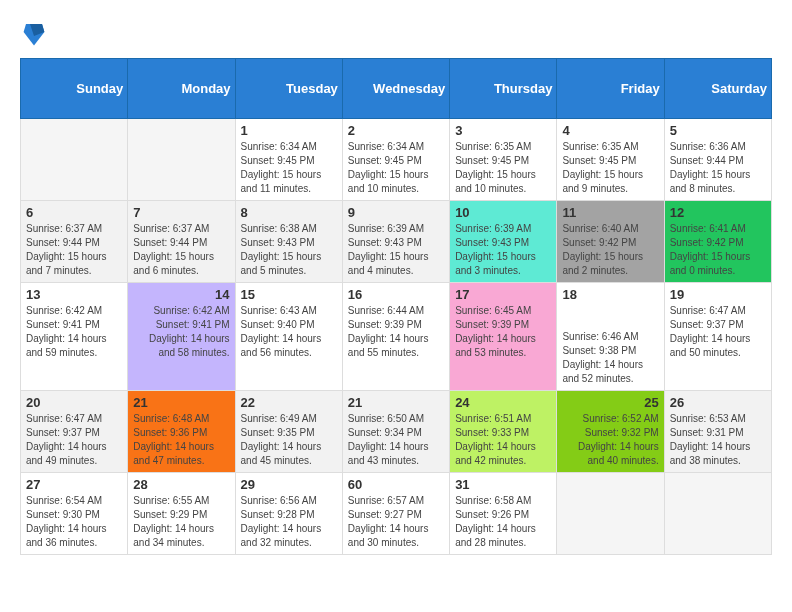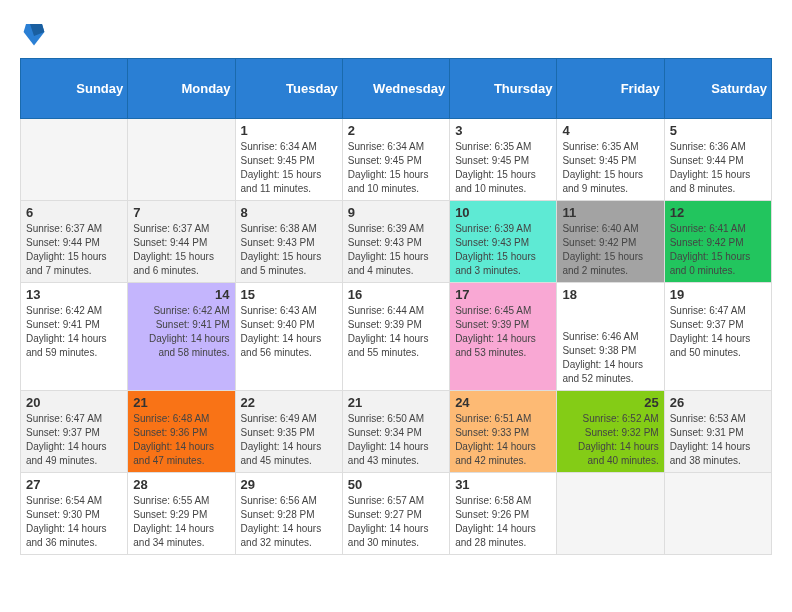--- a/index.html
+++ b/index.html
@@ -262,21 +262,21 @@
           <div class="cell-content" style="white-space: pre-line;">Sunrise: 6:49 AM
 Sunset: 9:35 PM
 Daylight: 14 hours and 45 minutes.</div>
         </td>
         <td style="background: rgb(242, 242, 242);">
           <span class="day-number">21</span>
           <div class="cell-content" style="white-space: pre-line;">Sunrise: 6:50 AM
 Sunset: 9:34 PM
 Daylight: 14 hours and 43 minutes.</div>
         </td>
-        <td style="background: #fdba74; margin-left: 39px;">
+        <td style="background: #bef264; margin-left: 39px;">
           <span class="day-number">24</span>
           <div class="cell-content" style="white-space: pre-line;">Sunrise: 6:51 AM
 Sunset: 9:33 PM
 Daylight: 14 hours and 42 minutes.</div>
         </td>
         <td style="background: #84cc16; text-align: right;">
           <span class="day-number">25</span>
           <div class="cell-content" style="white-space: pre-line;">Sunrise: 6:52 AM
 Sunset: 9:32 PM
 Daylight: 14 hours and 40 minutes.</div>
@@ -301,21 +301,21 @@
 Sunset: 9:29 PM
 Daylight: 14 hours and 34 minutes.</div>
         </td>
         <td style="background: rgb(255, 255, 255);">
           <span class="day-number">29</span>
           <div class="cell-content" style="white-space: pre-line;">Sunrise: 6:56 AM
 Sunset: 9:28 PM
 Daylight: 14 hours and 32 minutes.</div>
         </td>
         <td style="background: rgb(255, 255, 255);">
-          <span class="day-number">50</span>
+          <span class="day-number">60</span>
           <div class="cell-content" style="white-space: pre-line;">Sunrise: 6:57 AM
 Sunset: 9:27 PM
 Daylight: 14 hours and 30 minutes.</div>
         </td>
         <td style="background: rgb(255, 255, 255);">
           <span class="day-number">31</span>
           <div class="cell-content" style="white-space: pre-line;">Sunrise: 6:58 AM
 Sunset: 9:26 PM
 Daylight: 14 hours and 28 minutes.</div>
         </td>

